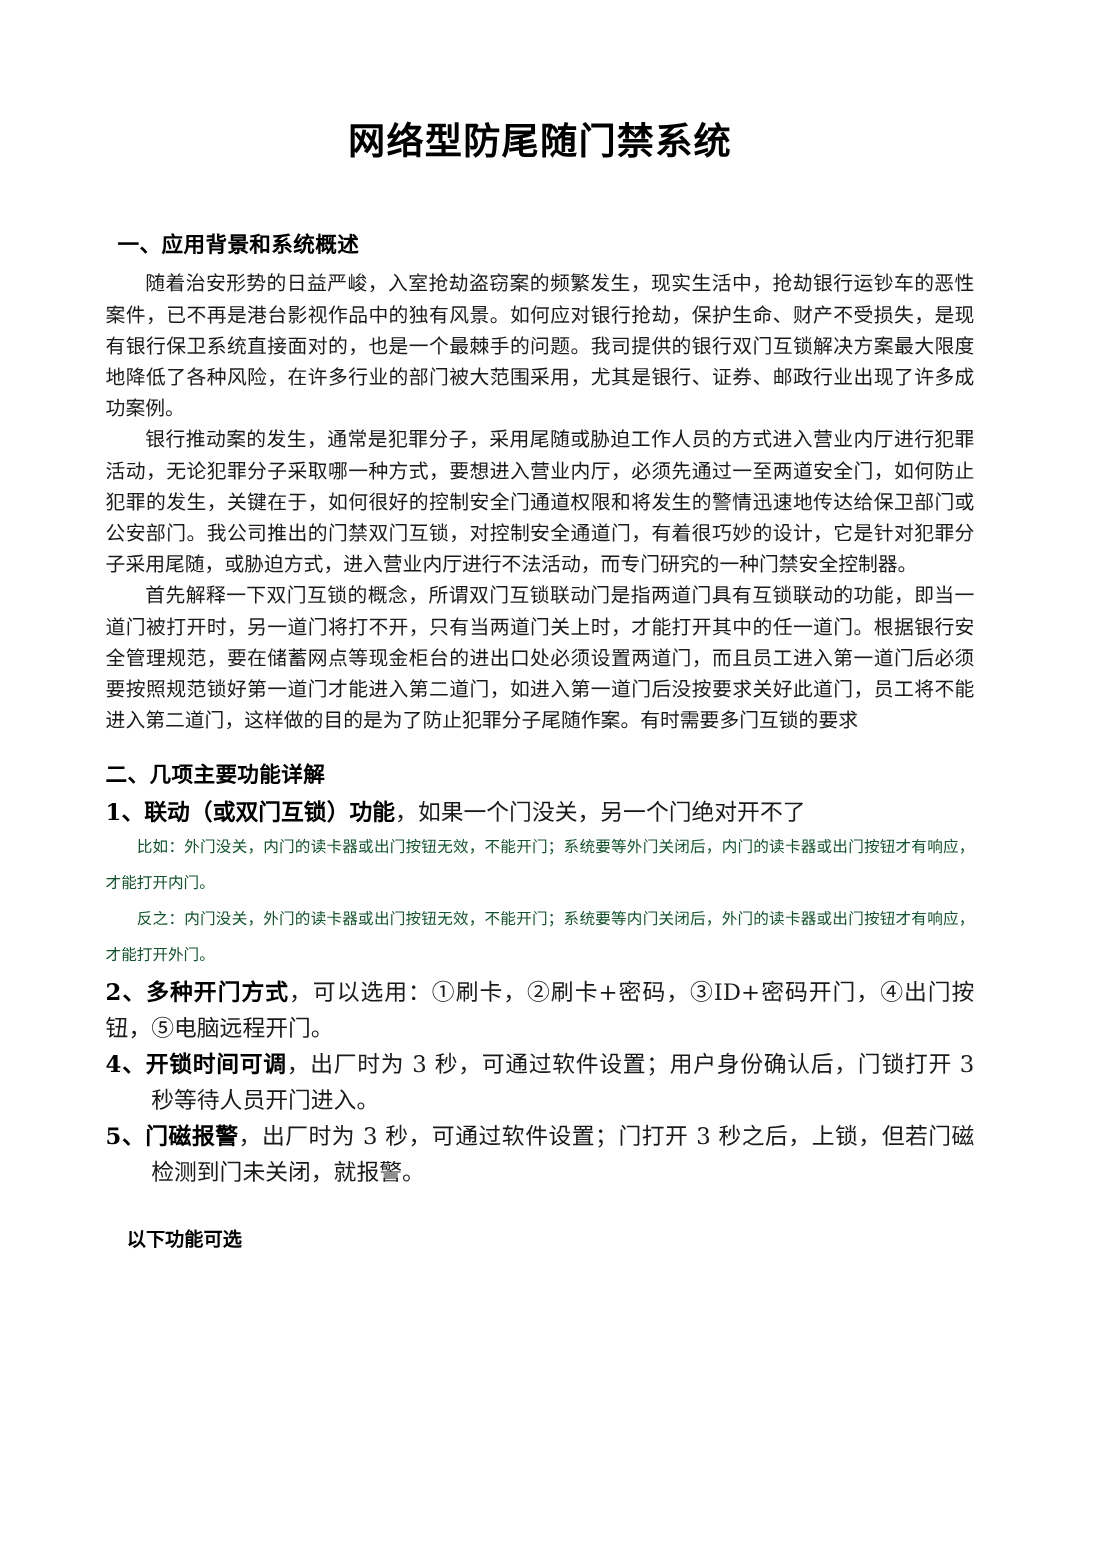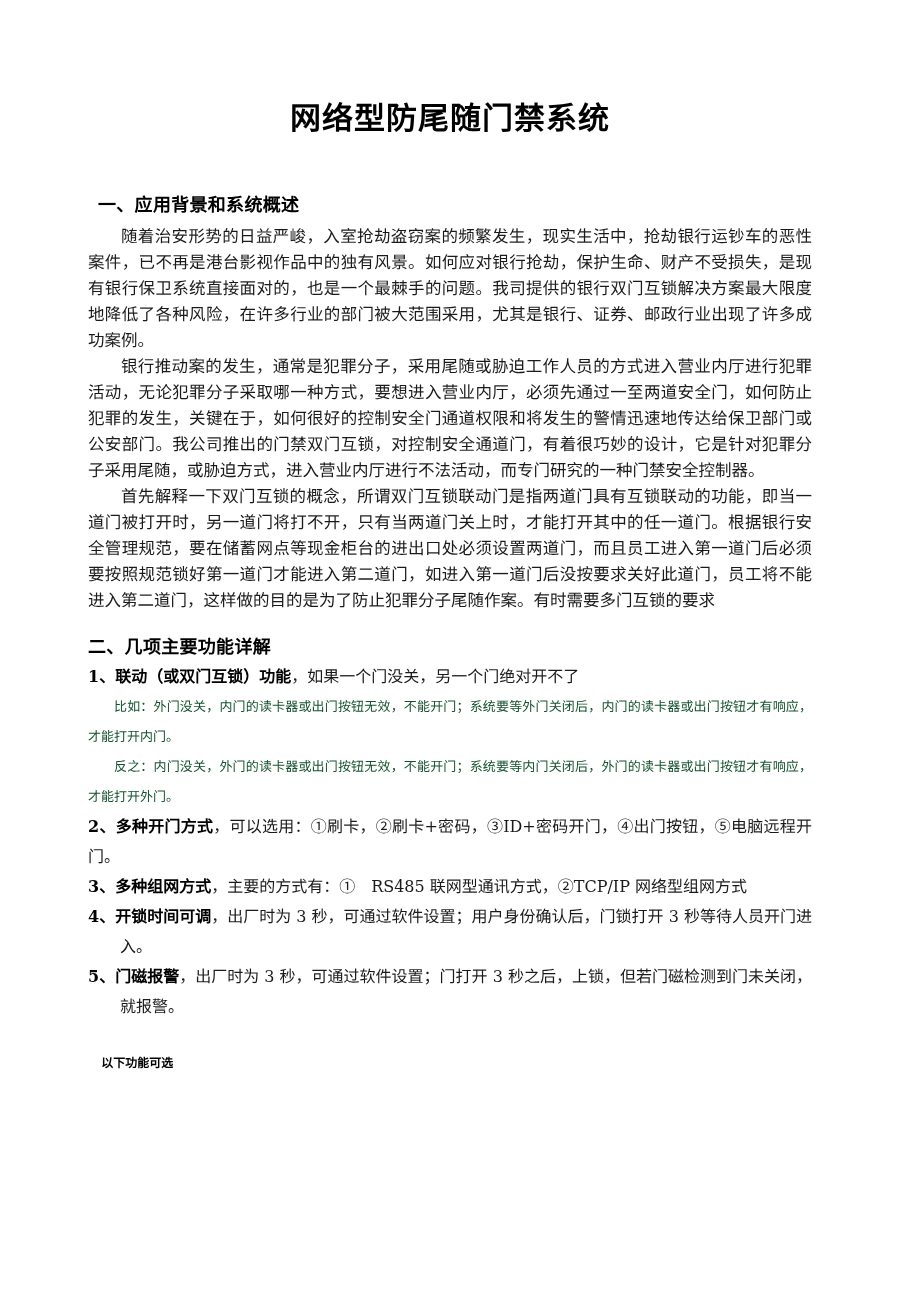--- a/index.html
+++ b/index.html
@@ -51,21 +51,21 @@
     line-height: 26px;
     text-align: justify;
     text-justify: inter-ideograph;
     text-indent: 2em;
     color: #1a1a1a;
   }
   .para-first { margin-top: 4px; }
 
   .feature-item {
     margin: 0;
-    font-size: 16px;
+    font-size: 19px;
     line-height: 30px;
     text-align: justify;
     text-justify: inter-ideograph;
     color: #1a1a1a;
   }
   .feature-item.hanging {
     padding-left: 2em;
     text-indent: -2em;
   }
   .feature-item b {
@@ -78,21 +78,21 @@
     line-height: 30px;
     text-align: justify;
     text-justify: inter-ideograph;
     text-indent: 2em;
     color: #14532d;
   }
   .closing-line {
     margin: 0;
     padding-top: 26px;
     padding-left: 1.1em;
-    font-size: 12px;
+    font-size: 16px;
     font-weight: bold;
     line-height: 30px;
     color: #000000;
   }
 </style>
 </head>
 <body>
 
 <div class="page">
 
@@ -113,23 +113,20 @@
   </p>
 
   <p class="sub-para">比如：外门没关，内门的读卡器或出门按钮无效，不能开门；系统要等外门关闭后，内门的读卡器或出门按钮才有响应，才能打开内门。</p>
 
   <p class="sub-para">反之：内门没关，外门的读卡器或出门按钮无效，不能开门；系统要等内门关闭后，外门的读卡器或出门按钮才有响应，才能打开外门。</p>
 
   <p class="feature-item">
     <b>2、多种开门方式</b><span>，可以选用：①刷卡，②刷卡+密码，③ID+密码开门，④出门按钮，⑤电脑远程开门。</span>
   </p>
 
-  <p class="feature-item">
-    <b>3、多种组网方式</b><span>，主要的方式有：①　RS485 联网型通讯方式，②TCP/IP 网络型组网方式</span>
-  </p>
 
   <p class="feature-item hanging">
     <b>4、开锁时间可调</b><span>，出厂时为 3 秒，可通过软件设置；用户身份确认后，门锁打开 3 秒等待人员开门进入。</span>
   </p>
 
   <p class="feature-item hanging">
     <b>5、门磁报警</b><span>，出厂时为 3 秒，可通过软件设置；门打开 3 秒之后，上锁，但若门磁检测到门未关闭，就报警。</span>
   </p>
 
 

